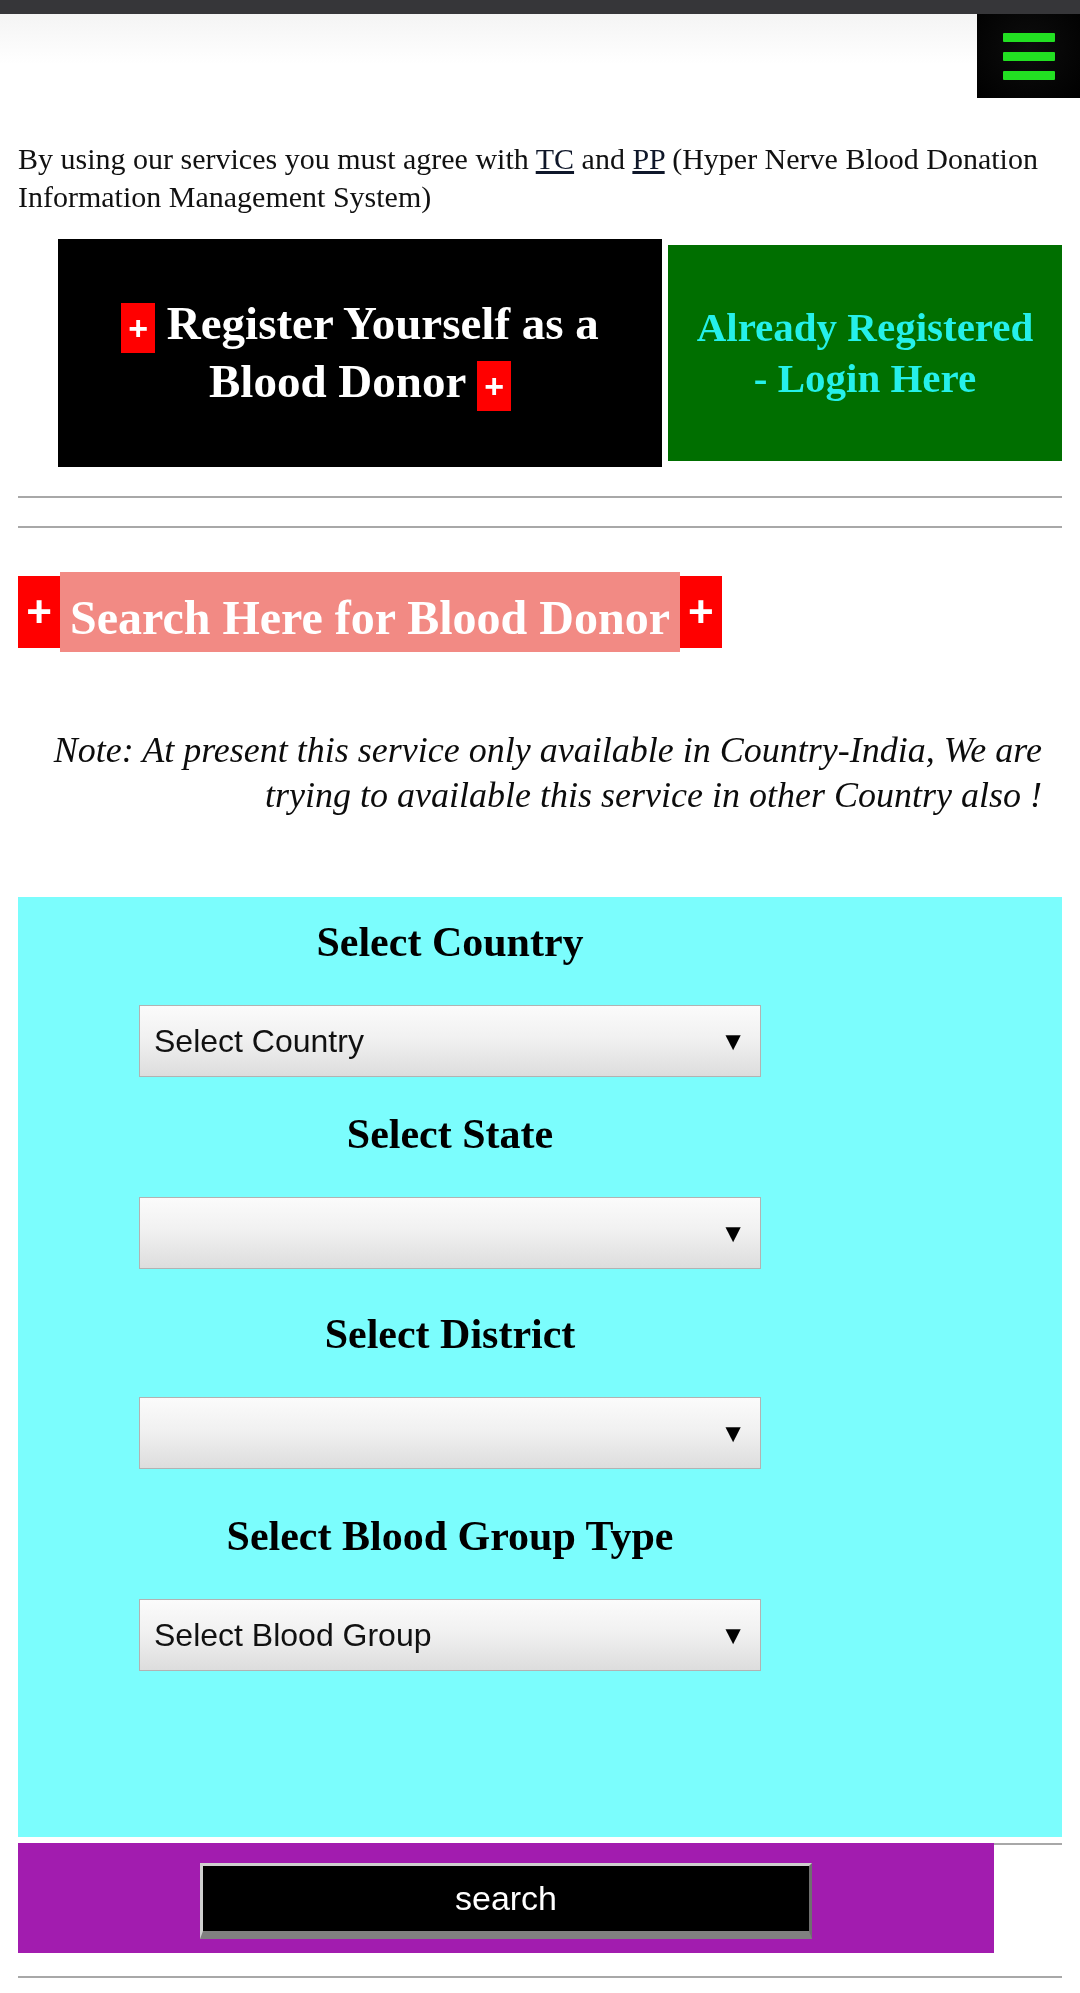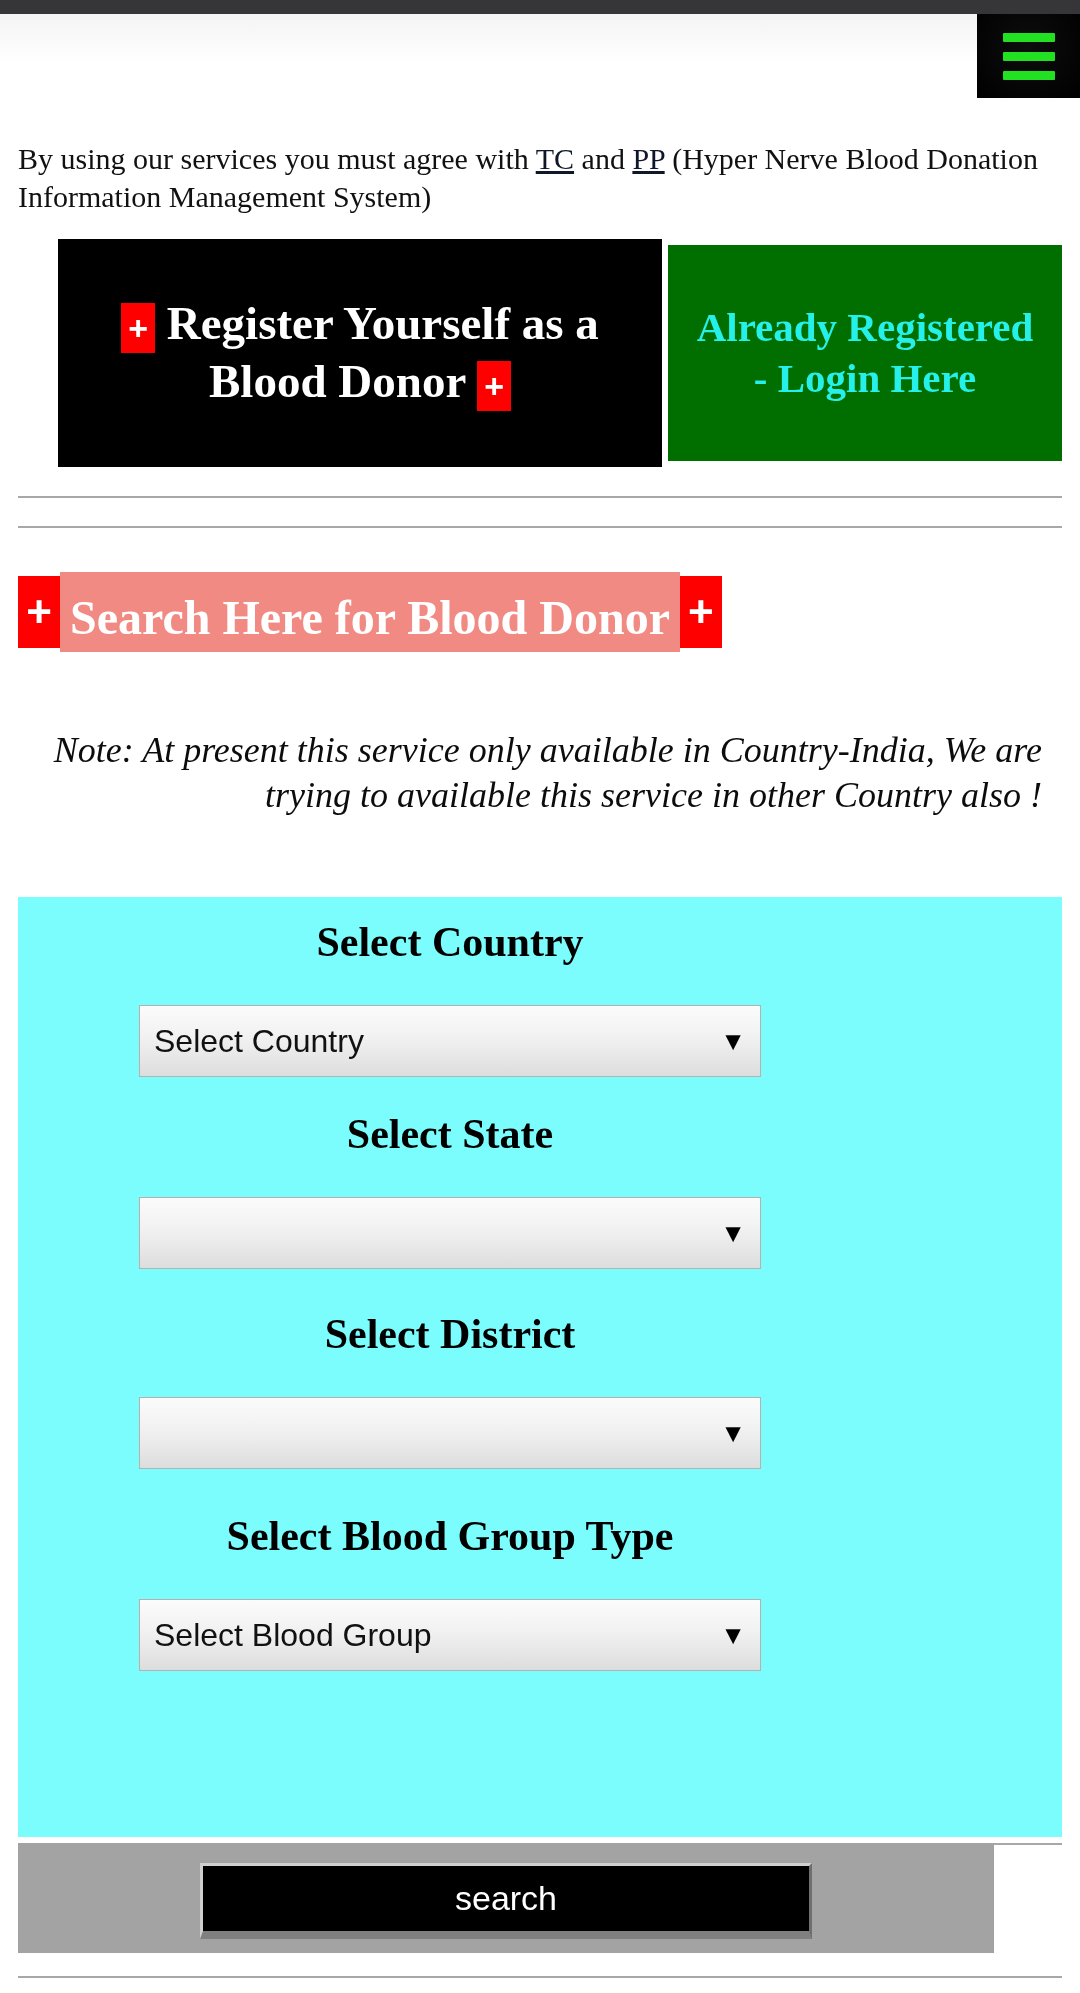--- a/index.html
+++ b/index.html
@@ -250,21 +250,21 @@
   .fb-blood    { top: 608px; margin-top: 10px; }
   .fb .select-wrap { margin-top: 42px; }
 
   
   .search-btn-area {
     position: absolute;
     top: 1843px;
     left: 18px;
     width: 976px;
     height: 110px;
-    background: #a3a3a3;
+    background: #a21caf;
     display: flex;
     align-items: center;
     justify-content: center;
     box-sizing: border-box;
   }
   .search-btn {
     width: 612px;
     height: 76px;
     background: #000000;
     color: #ffffff;

